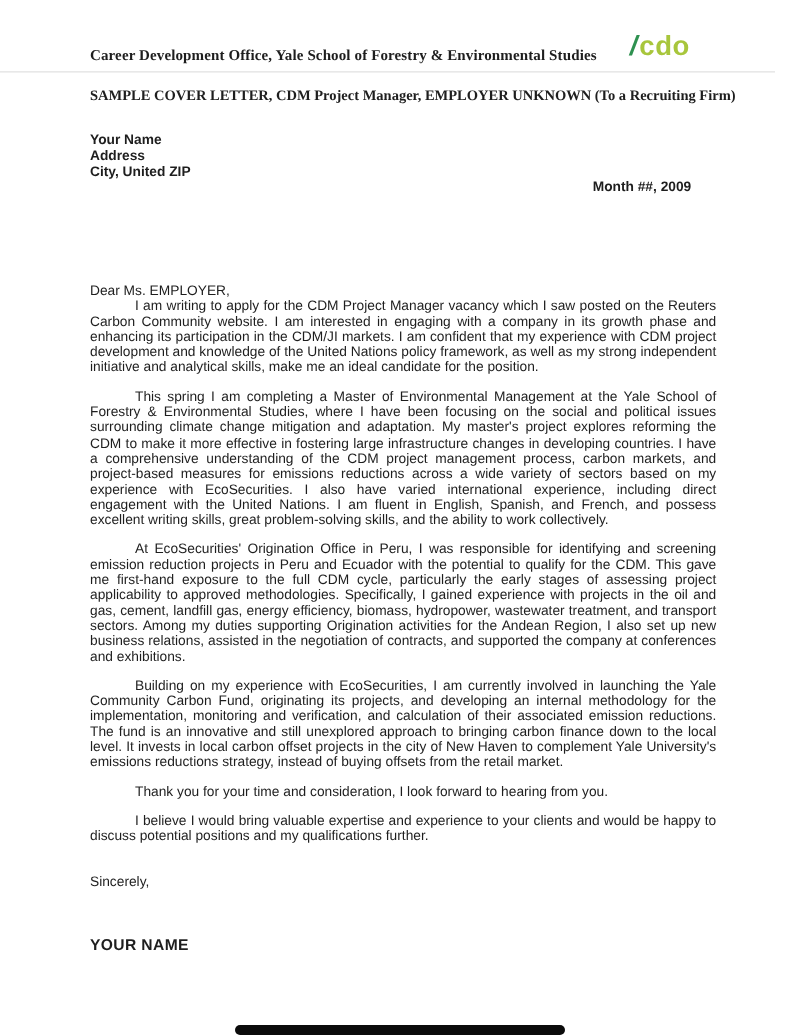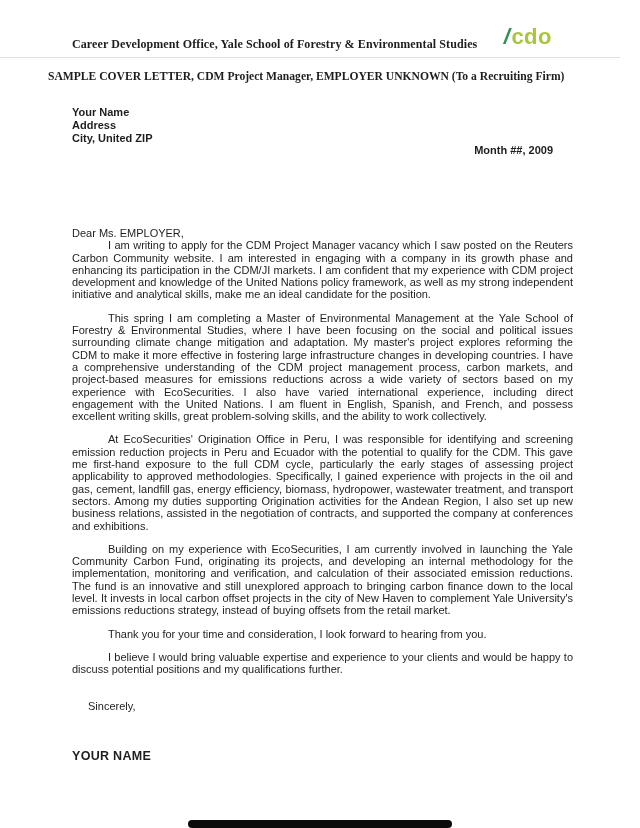--- a/index.html
+++ b/index.html
@@ -15,36 +15,36 @@
     letter-spacing:.1px;white-space:nowrap;
   }
   .logo{
     position:absolute;right:68px;top:24px;
     font-size:22px;font-weight:bold;letter-spacing:.5px;white-space:nowrap;
   }
   .logo .slash{color:#2e9150;font-style:italic;margin-right:1px;}
   .logo .cdo{color:#a8c63c;text-align:right;}
   .rule{position:absolute;left:0;right:0;top:57px;height:1px;background:#e1e1e1;}
   .doc-title{
-    position:absolute;left:48px;right:60px;top:70px;text-align:center;
+    position:absolute;left:72px;right:60px;top:70px;text-align:center;
     font-family:"Liberation Serif",serif;font-weight:bold;font-size:11.6px;
     white-space:nowrap;
   }
   
   .sender{position:absolute;left:72px;top:106px;font-weight:bold;font-size:11px;line-height:13.2px;}
   .date{position:absolute;right:67px;top:144px;font-weight:bold;font-size:11px;}
   .recipient{position:absolute;left:72px;top:167px;font-weight:bold;font-size:11px;line-height:13.2px;}
   
   .body-block{
     position:absolute;left:72px;top:227px;width:501px;
     font-size:11px;line-height:12.3px;
   }
   .salutation{margin:0 0 0 0;}
   .body-block p{margin:0 0 11px 0;text-align:justify;text-indent:36px;}
-  .closing{position:absolute;left:88px;top:700px;font-size:11px;}
+  .closing{position:absolute;left:72px;top:700px;font-size:11px;}
   .signature{position:absolute;left:72px;top:749px;font-weight:bold;font-size:12.5px;letter-spacing:.3px;}
   
   .home-bar{
     position:absolute;left:188px;top:820px;width:264px;height:8px;
     background:#0b0b0b;border-radius:4px;
   }
 </style>
 </head>
 <body>
 

